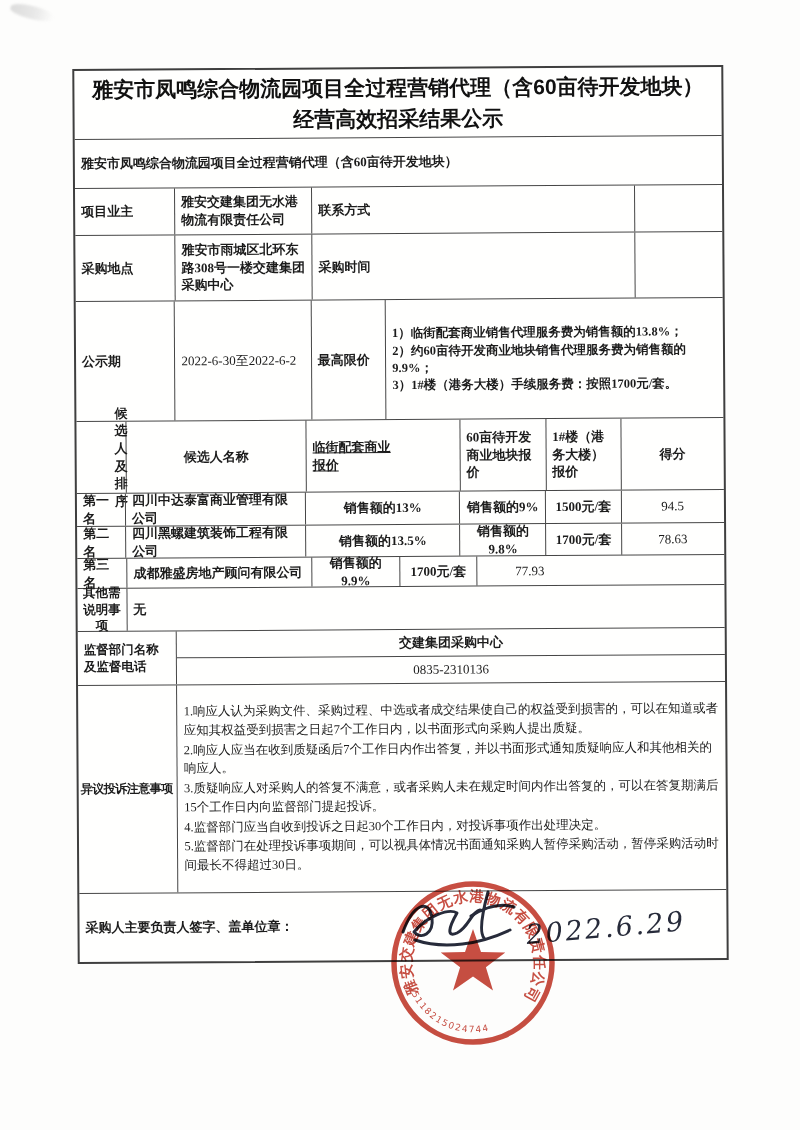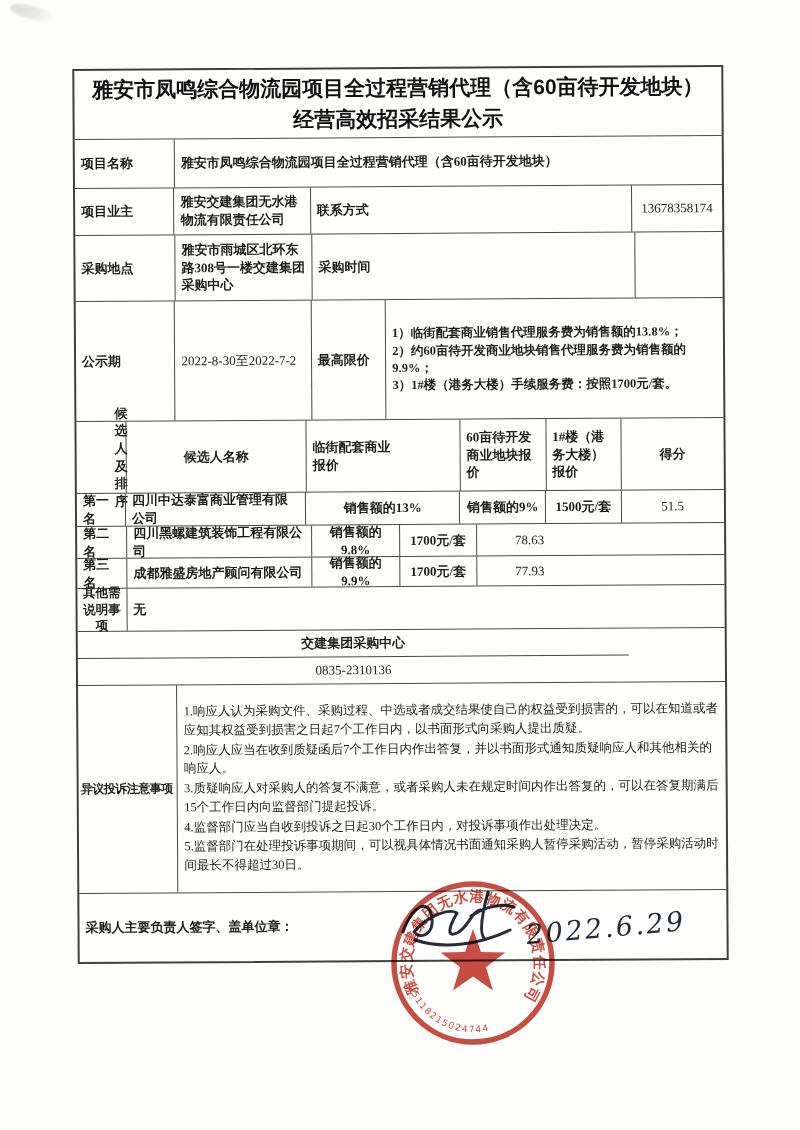--- a/index.html
+++ b/index.html
@@ -29,59 +29,57 @@
   .h49{height:49px}.h47{height:47px}.h66{height:66px}.h120{height:120px}
   .h72{height:72px}.h33{height:33px}.h32{height:32px}.h30{height:30px}
   .h43{height:43px}.h54{height:54px}.h208{height:208px}.h68{height:68px}.h27{height:27px}
   .subcol { display:flex; flex-direction:column; }
   .subrow { display:flex; align-items:center; justify-content:center;
     border-bottom:1.5px solid #464646; }
   .subrow:last-child { border-bottom:none; }
   .maxprice div { margin:1px 0; }
   .complaint-text div { margin:1px 0; line-height:1.5; }
   .wrap4 { width:56px; text-align:center;margin-left:40px; }
-  .wrap6 { width:84px; }
+  .wrap6 { width:84px;text-decoration:underline; }
   
   .seal { position:absolute; left:382px; top:872px; width:182px; height:182px;
     opacity:.88; mix-blend-mode:multiply; filter:blur(.3px); }
   .sig { position:absolute; left:385px; top:880px; width:300px; height:100px;
     mix-blend-mode:multiply; }
 </style>
 </head>
 <body>
 
 <div class="scan-mark"></div>
 
 <div class="doc">
 
   <div class="row title-row">
     <div class="title">雅安市凤鸣综合物流园项目全过程营销代理（含60亩待开发地块）经营高效招采结果公示</div>
   </div>
 
   <div class="row h49">
-    <div class="cell w100 bold t13">项目名称</div>
     <div class="cell grow last bold t13">雅安市凤鸣综合物流园项目全过程营销代理（含60亩待开发地块）</div>
   </div>
 
   <div class="row h47">
     <div class="cell w100 bold t13">项目业主</div>
     <div class="cell w137 bold t13">雅安交建集团无水港物流有限责任公司</div>
     <div class="cell w323 bold t13">联系方式</div>
-    <div class="cell w91 last c t13">13678358174</div>
   </div>
 
   <div class="row h66">
     <div class="cell w100 bold t13">采购地点</div>
     <div class="cell w137 bold t13">雅安市雨城区北环东路308号一楼交建集团采购中心</div>
     <div class="cell w323 bold t13">采购时间</div>
   </div>
 
   <div class="row h120">
     <div class="cell w100 bold t13">公示期</div>
-    <div class="cell w137 t13">2022-8-30至2022-7-2</div>
+    <div class="cell w137 t13">2022-6-30至2022-6-2</div>
     <div class="cell w75 bold t13">最高限价</div>
     <div class="cell w339 last t12 bold maxprice">
       <div>
         <div>1）临街配套商业销售代理服务费为销售额的13.8%；</div>
         <div>2）约60亩待开发商业地块销售代理服务费为销售额的 9.9%；</div>
         <div>3）1#楼（港务大楼）手续服务费：按照1700元/套。</div>
       </div>
     </div>
   </div>
 
@@ -97,43 +95,45 @@
     <div class="cell w77 bold t13">1#楼（港务大楼）报价</div>
     <div class="cell w93 last c bold t13">得分</div>
   </div>
 
   <div class="row h33">
     <div class="cell w50 bold t13">第一名</div>
     <div class="cell w185 bold t13">四川中达泰富商业管理有限公司</div>
     <div class="cell w158 c bold t13">销售额的13%</div>
     <div class="cell w88 c bold t13">销售额的9%</div>
     <div class="cell w77 c bold t13">1500元/套</div>
-    <div class="cell w93 last c t13">51.5</div>
+    <div class="cell w93 last c t13">94.5</div>
   </div>
   <div class="row h32">
     <div class="cell w50 bold t13">第二名</div>
     <div class="cell w185 bold t13">四川黑螺建筑装饰工程有限公司</div>
+    <div class="cell w158 c bold t13">销售额的13.5%</div>
     <div class="cell w88 c bold t13">销售额的9.8%</div>
     <div class="cell w77 c bold t13">1700元/套</div>
     <div class="cell w93 last c t13">78.63</div>
   </div>
   <div class="row h30">
     <div class="cell w50 bold t13">第三名</div>
     <div class="cell w185 bold t13">成都雅盛房地产顾问有限公司</div>
     <div class="cell w88 c bold t13">销售额的9.9%</div>
     <div class="cell w77 c bold t13">1700元/套</div>
     <div class="cell w93 last c t13">77.93</div>
   </div>
 
   <div class="row h43">
     <div class="cell w50 c bold t12" style="padding:2px">其他需说明事项</div>
     <div class="cell w601 last bold t13">无</div>
   </div>
 
   <div class="row h54">
+    <div class="cell w100 bold t12">监督部门名称及监督电话</div>
     <div class="w551 subcol">
       <div class="subrow h27 bold t13">交建集团采购中心</div>
       <div class="subrow h27 t13">0835-2310136</div>
     </div>
   </div>
 
   <div class="row h208">
     <div class="cell w100 bold" style="font-size:12px;letter-spacing:-0.5px;padding:2px">异议投诉注意事项</div>
     <div class="cell w551 last t12 complaint-text">
       <div>

